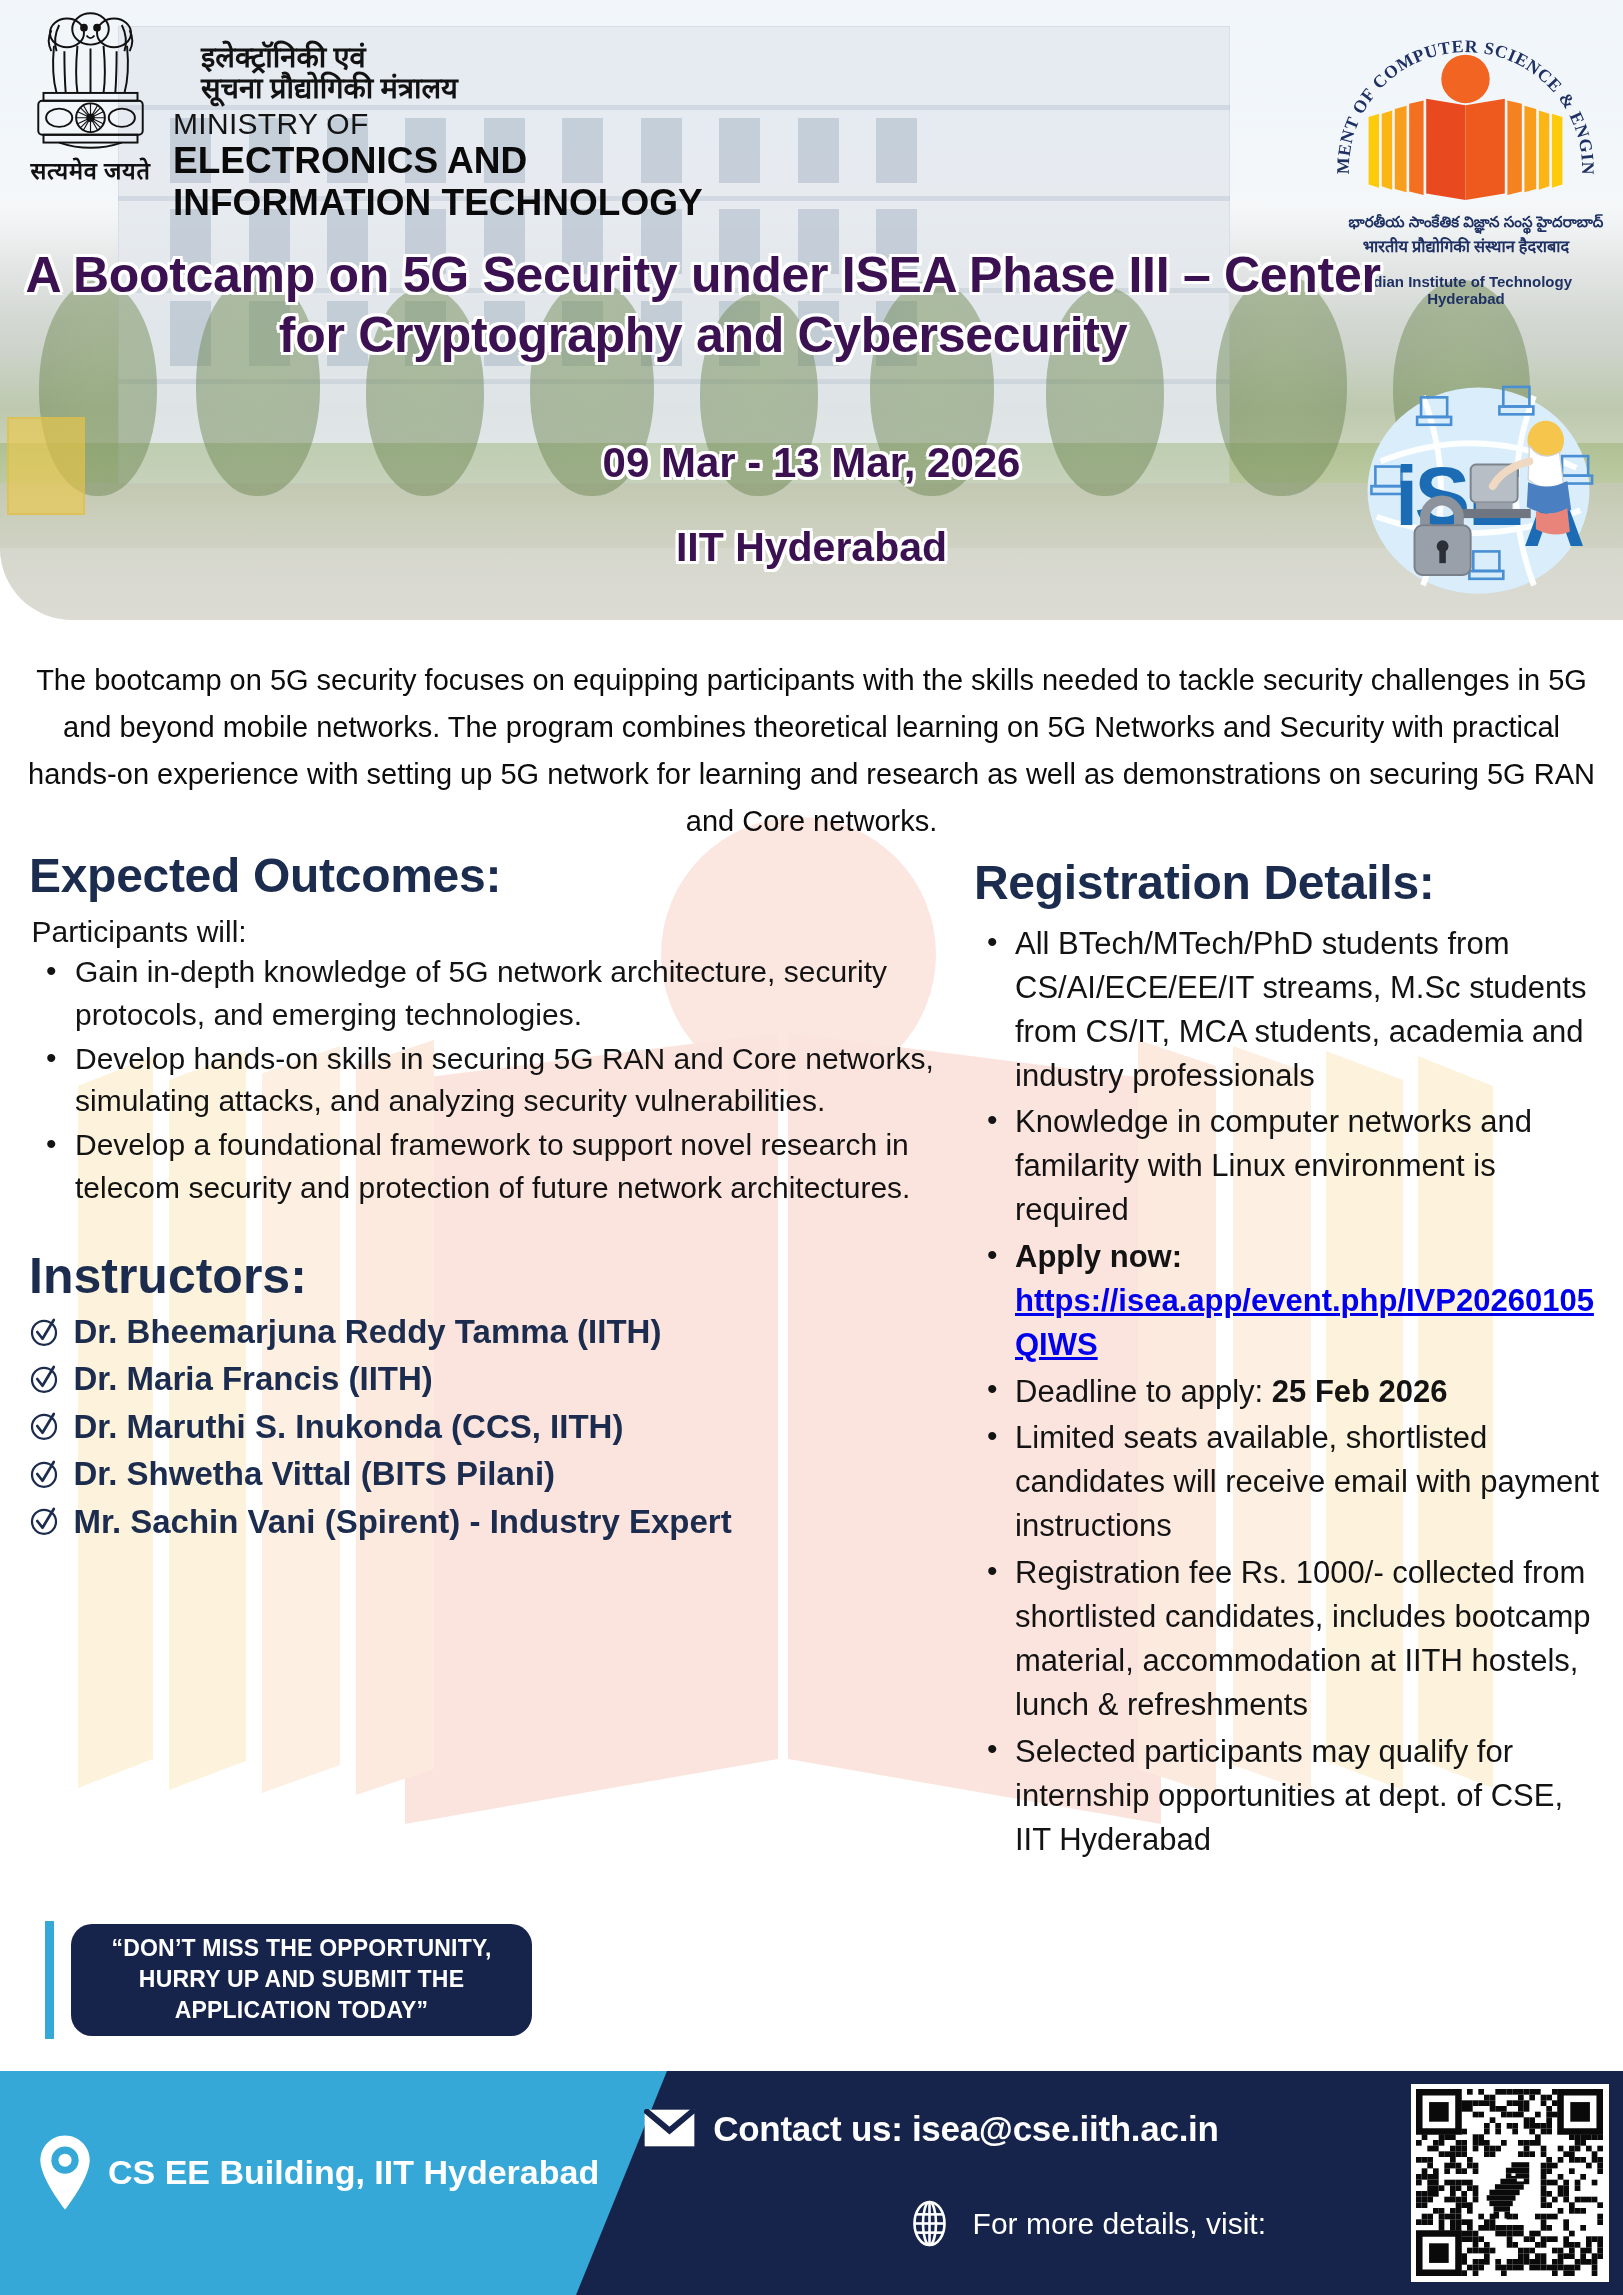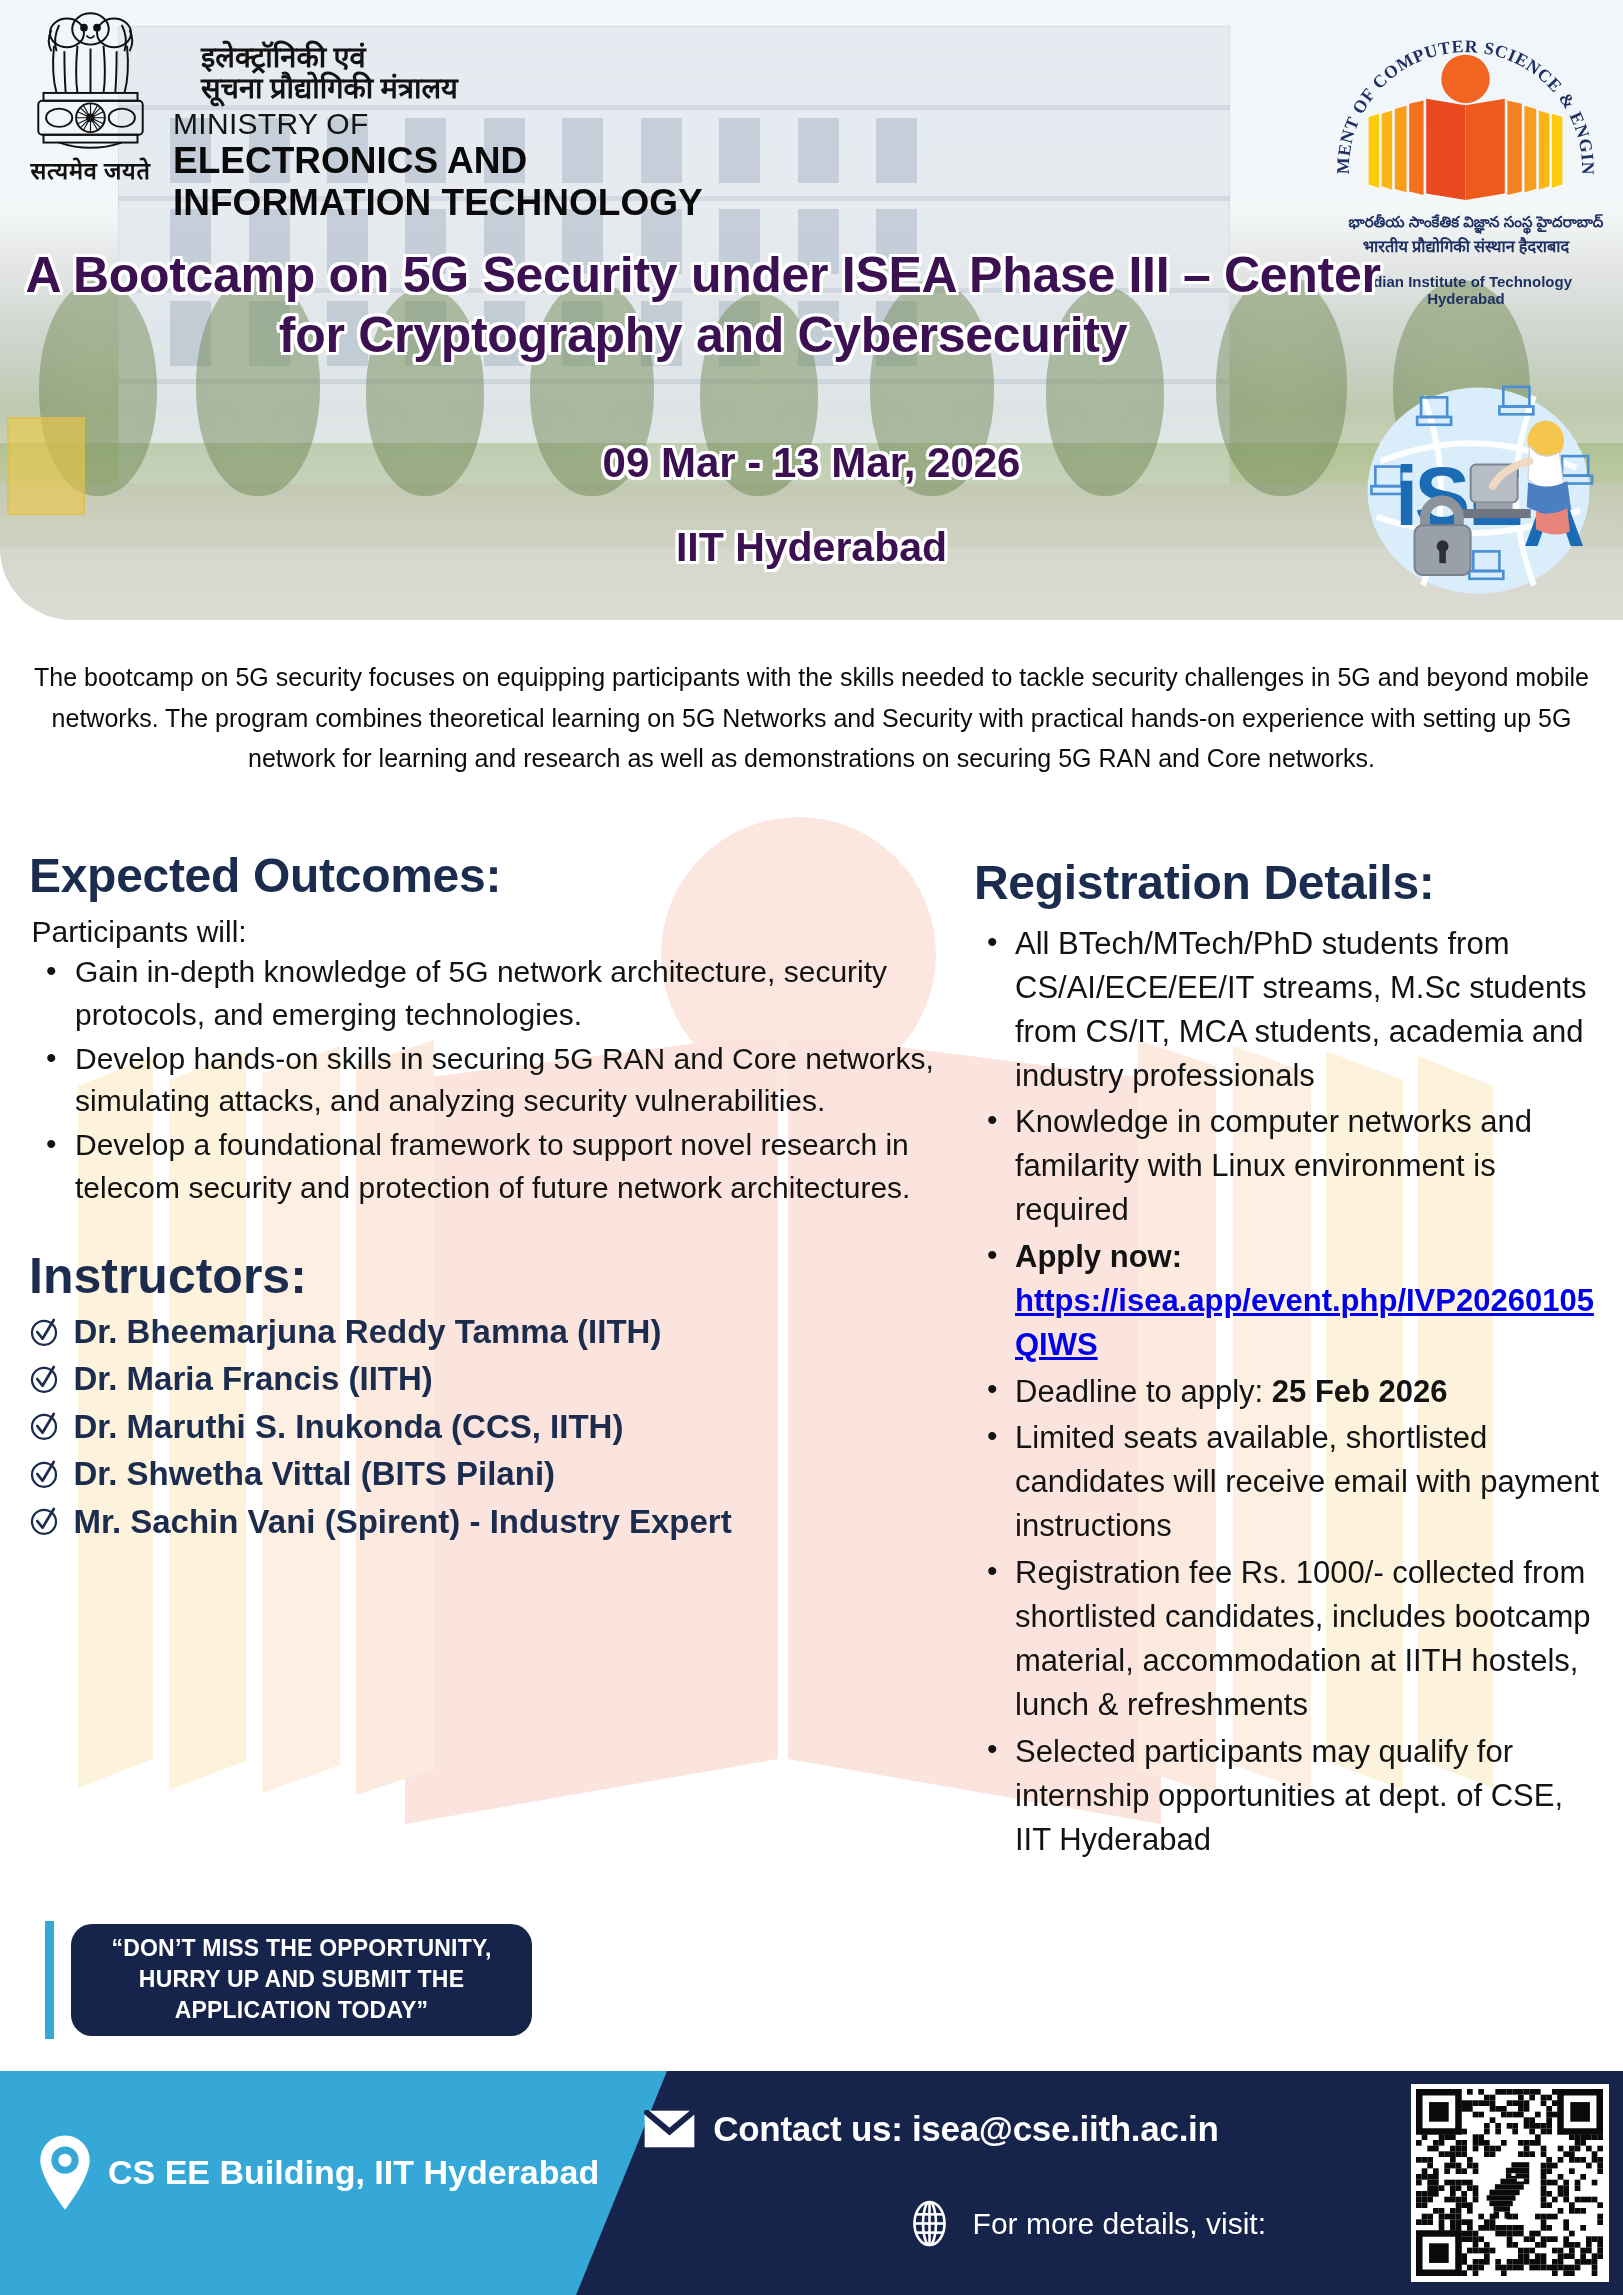--- a/index.html
+++ b/index.html
@@ -94,21 +94,21 @@
   .wm-circle {
     position:absolute; left:661px; top:39px; width:275px; height:275px;
     border-radius:50%; background:#fbe6e0;
   }
   .wm-stripe { position:absolute; background:#fdf3dc; }
   .wm-page { position:absolute; background:#fbe4de; }
 
   
   .desc {
     position:absolute; left:0; top:657px; width:1623px; padding:0 19.6px;
-    text-align:center; font-size:25px; line-height:1.62; color:#0c0c0c; font-weight:400;
+    text-align:center; font-size:29px; line-height:1.62; color:#0c0c0c; font-weight:400;
     z-index:3;
   }
 
   
   .colL { position:absolute; left:29px; top:848px; width:935px; z-index:3; }
   .colR { position:absolute; left:974px; top:855px; width:628px; z-index:3; }
 
   .sec-head {
     font-size:48px; font-weight:800; color:#1b2c4e; letter-spacing:-0.3px; margin-bottom:11.8px;
   }
@@ -151,21 +151,21 @@
   .footer { position:absolute; left:0; top:2071px; width:1623px; height:224px; z-index:5; overflow:hidden; }
   .foot-navy { position:absolute; inset:0; background:#16244c; }
   .foot-cyan {
     position:absolute; left:0; top:0; width:772px; height:224px; background:#35a8d8;
     clip-path: polygon(0 0, 667px 0, 576px 224px, 0 224px);
   }
   .loc { position:absolute; left:39px; top:63px; display:flex; align-items:center; gap:17px; }
   .loc .pin { width:52px; height:77px; flex:0 0 auto; }
   .loc .txt { color:#fff; font-size:34px; font-weight:800; line-height:1.14; }
 
-  .contact { position:absolute; left:644px; top:38px; display:flex; align-items:center; gap:18.3px; }
+  .contact { position:absolute; left:644px; top:38px; display:flex; align-items:flex-start; gap:18.3px; }
   .contact .env { width:51px; height:38px; flex:0 0 auto; }
   .contact .txt { color:#fff; font-size:35px; font-weight:800; letter-spacing:-0.3px; }
 
   .visit { position:absolute; left:906px; top:129px; display:flex; align-items:center; gap:19.6px; }
   .visit .globe { width:47px; height:47px; flex:0 0 auto; }
   .visit .txt { color:#fff; font-size:30px; font-weight:400; }
 
   .qr { position:absolute; right:14.4px; top:13px; width:198px; height:198px; background:#fff; padding:5.2px; }
   .qr-inner { position:relative; width:100%; height:100%; }
 </style>

